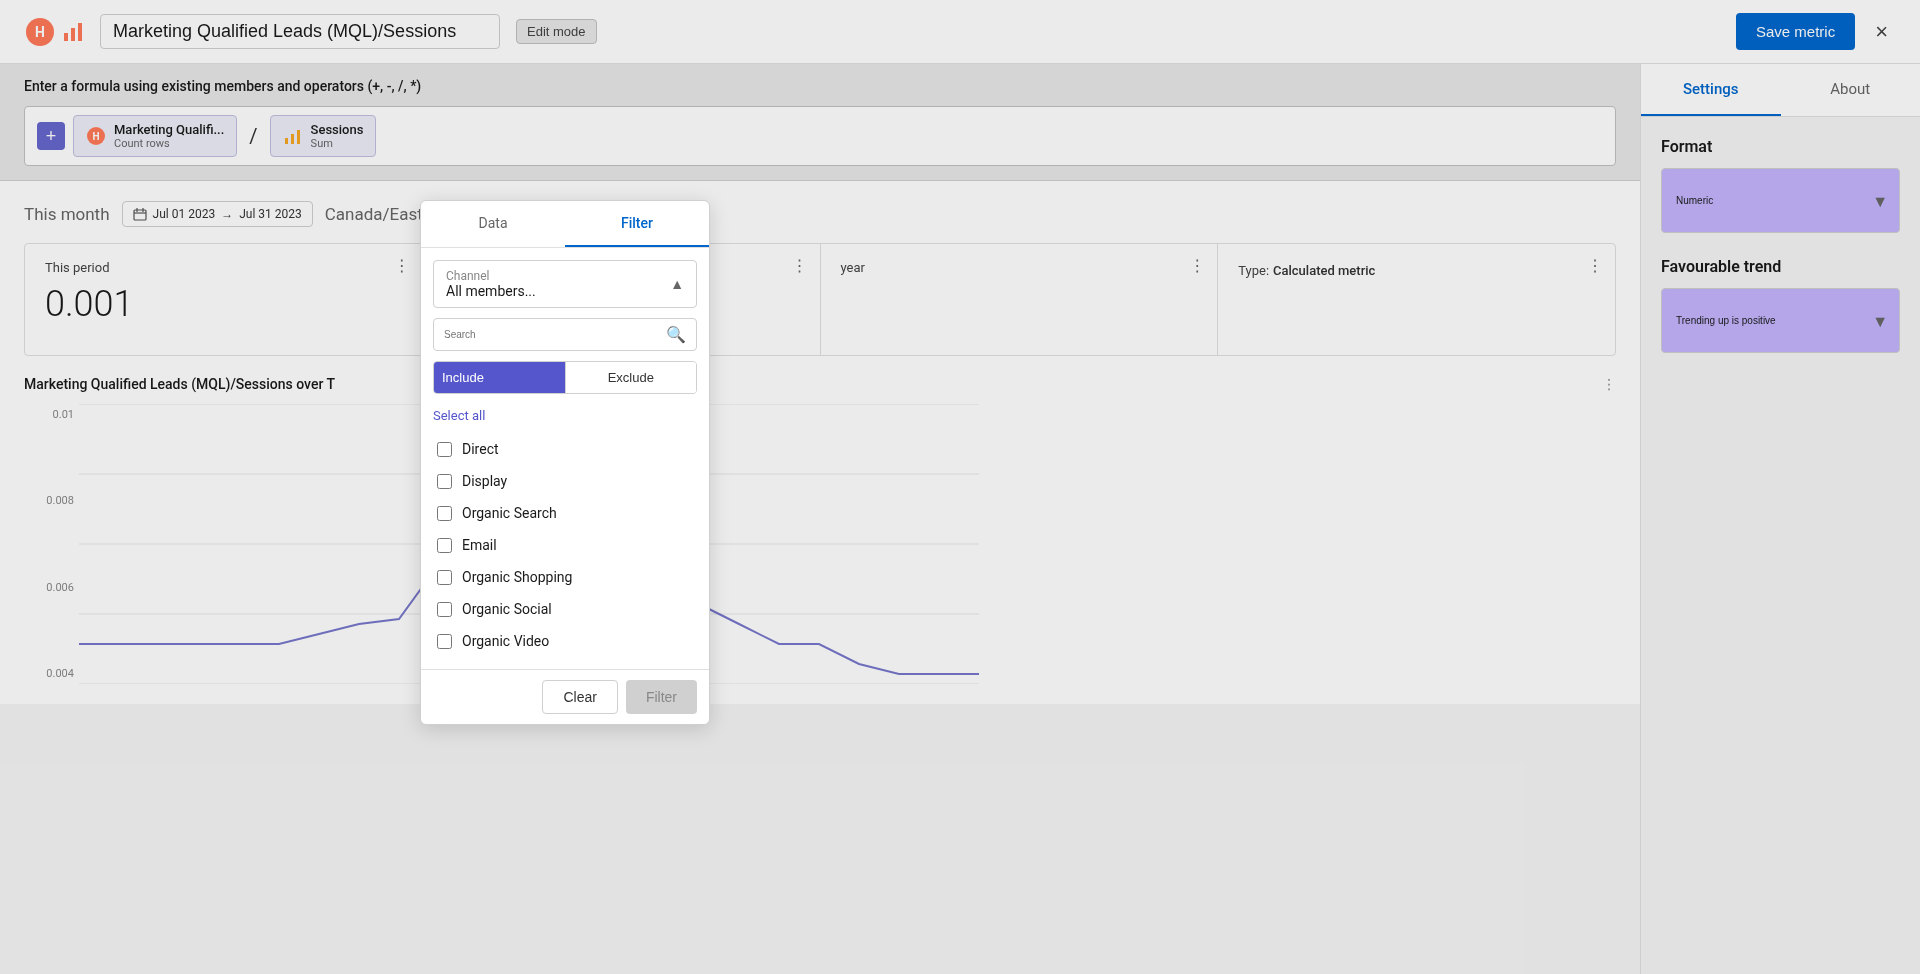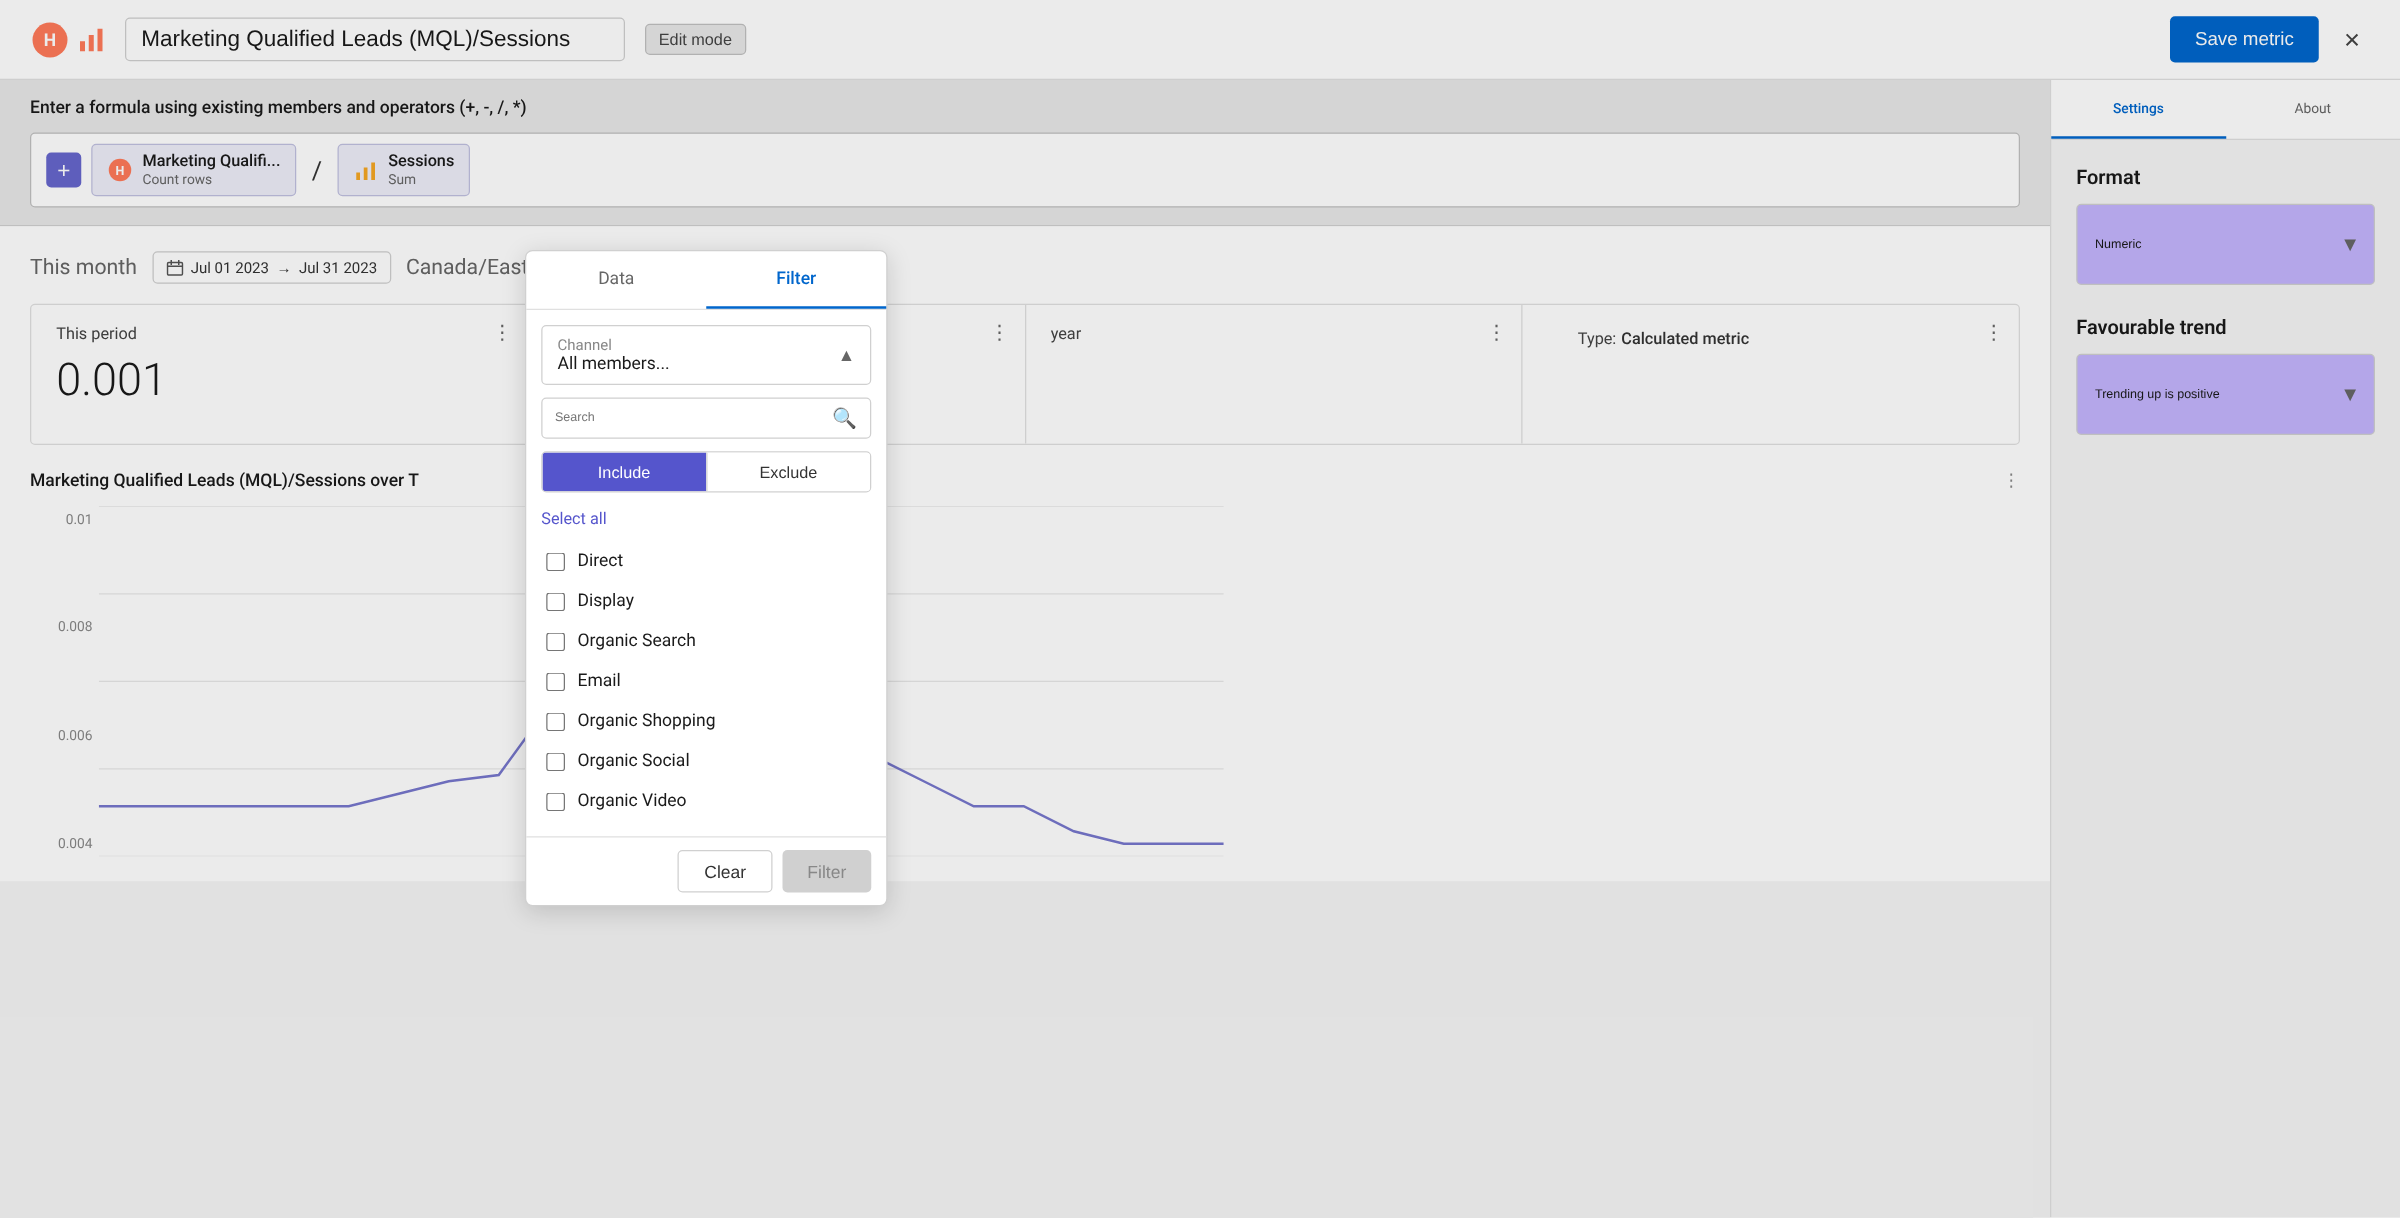--- a/index.html
+++ b/index.html
@@ -226,21 +226,20 @@
       position: absolute;
       top: 12px;
       right: 12px;
       color: #666;
       cursor: pointer;
       font-size: 16px;
     }
     .metric-type-label {
       font-size: 13px;
       color: #444;
-      margin-left: 24px;
     }
     .metric-type-value {
       font-size: 13px;
       color: #333;
       font-weight: 500;
     }
 
     
     .chart-title {
       font-size: 14px;
@@ -291,21 +290,21 @@
     }
     .sidebar-tabs {
       display: flex;
       border-bottom: 1px solid #e0e0e0;
       background: #fff;
     }
     .sidebar-tab {
       flex: 1;
       text-align: center;
       padding: 16px 0;
-      font-size: 11px;
+      font-size: 15px;
       color: #666;
       cursor: pointer;
       border-bottom: 2px solid transparent;
     }
     .sidebar-tab.active {
       color: #0066cc;
       border-bottom: 2px solid #0066cc;
       font-weight: 500;
     }
     .sidebar-content {
@@ -421,21 +420,21 @@
     .filter-include-exclude {
       display: flex;
       margin-bottom: 10px;
       border: 1px solid #d0d0d0;
       border-radius: 4px;
       overflow: hidden;
     }
     .filter-include-btn {
       flex: 1;
       padding: 8px;
-      text-align: center;
+      text-align: left;
       font-size: 13px;
       cursor: pointer;
       background: #5555cc;
       color: #fff;
       border: none;
     }
     .filter-exclude-btn {
       flex: 1;
       padding: 8px;
       text-align: center;

